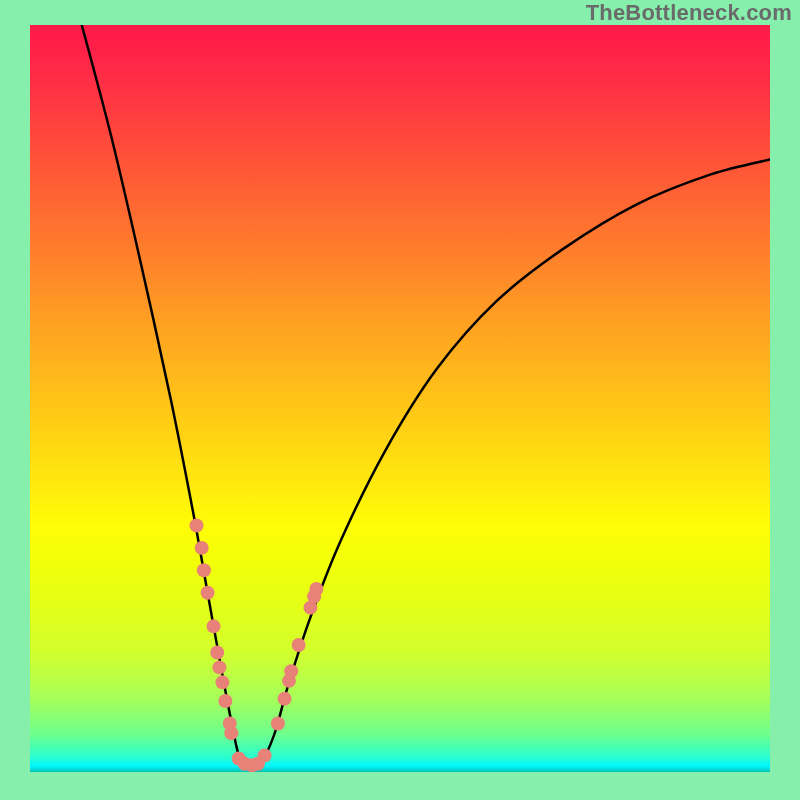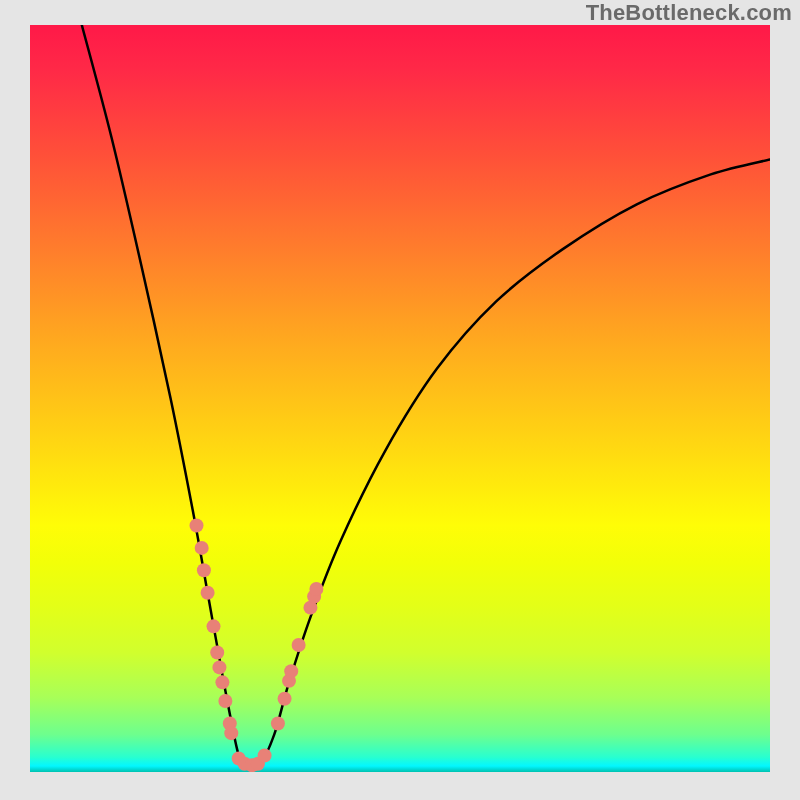--- a/index.html
+++ b/index.html
@@ -7,21 +7,21 @@
     padding: 0;
     width: 800px;
     height: 800px;
     background: #000000;
     overflow: hidden;
   }
   .container {
     position: relative;
     width: 800px;
     height: 800px;
-    background: #e5e5e5;
+    background: #86efac;
   }
   .watermark {
     position: absolute;
     top: 0;
     right: 8px;
     font-family: Arial, Helvetica, sans-serif;
     font-size: 22px;
     font-weight: 600;
     color: #6a6a6a;
     letter-spacing: 0.2px;

